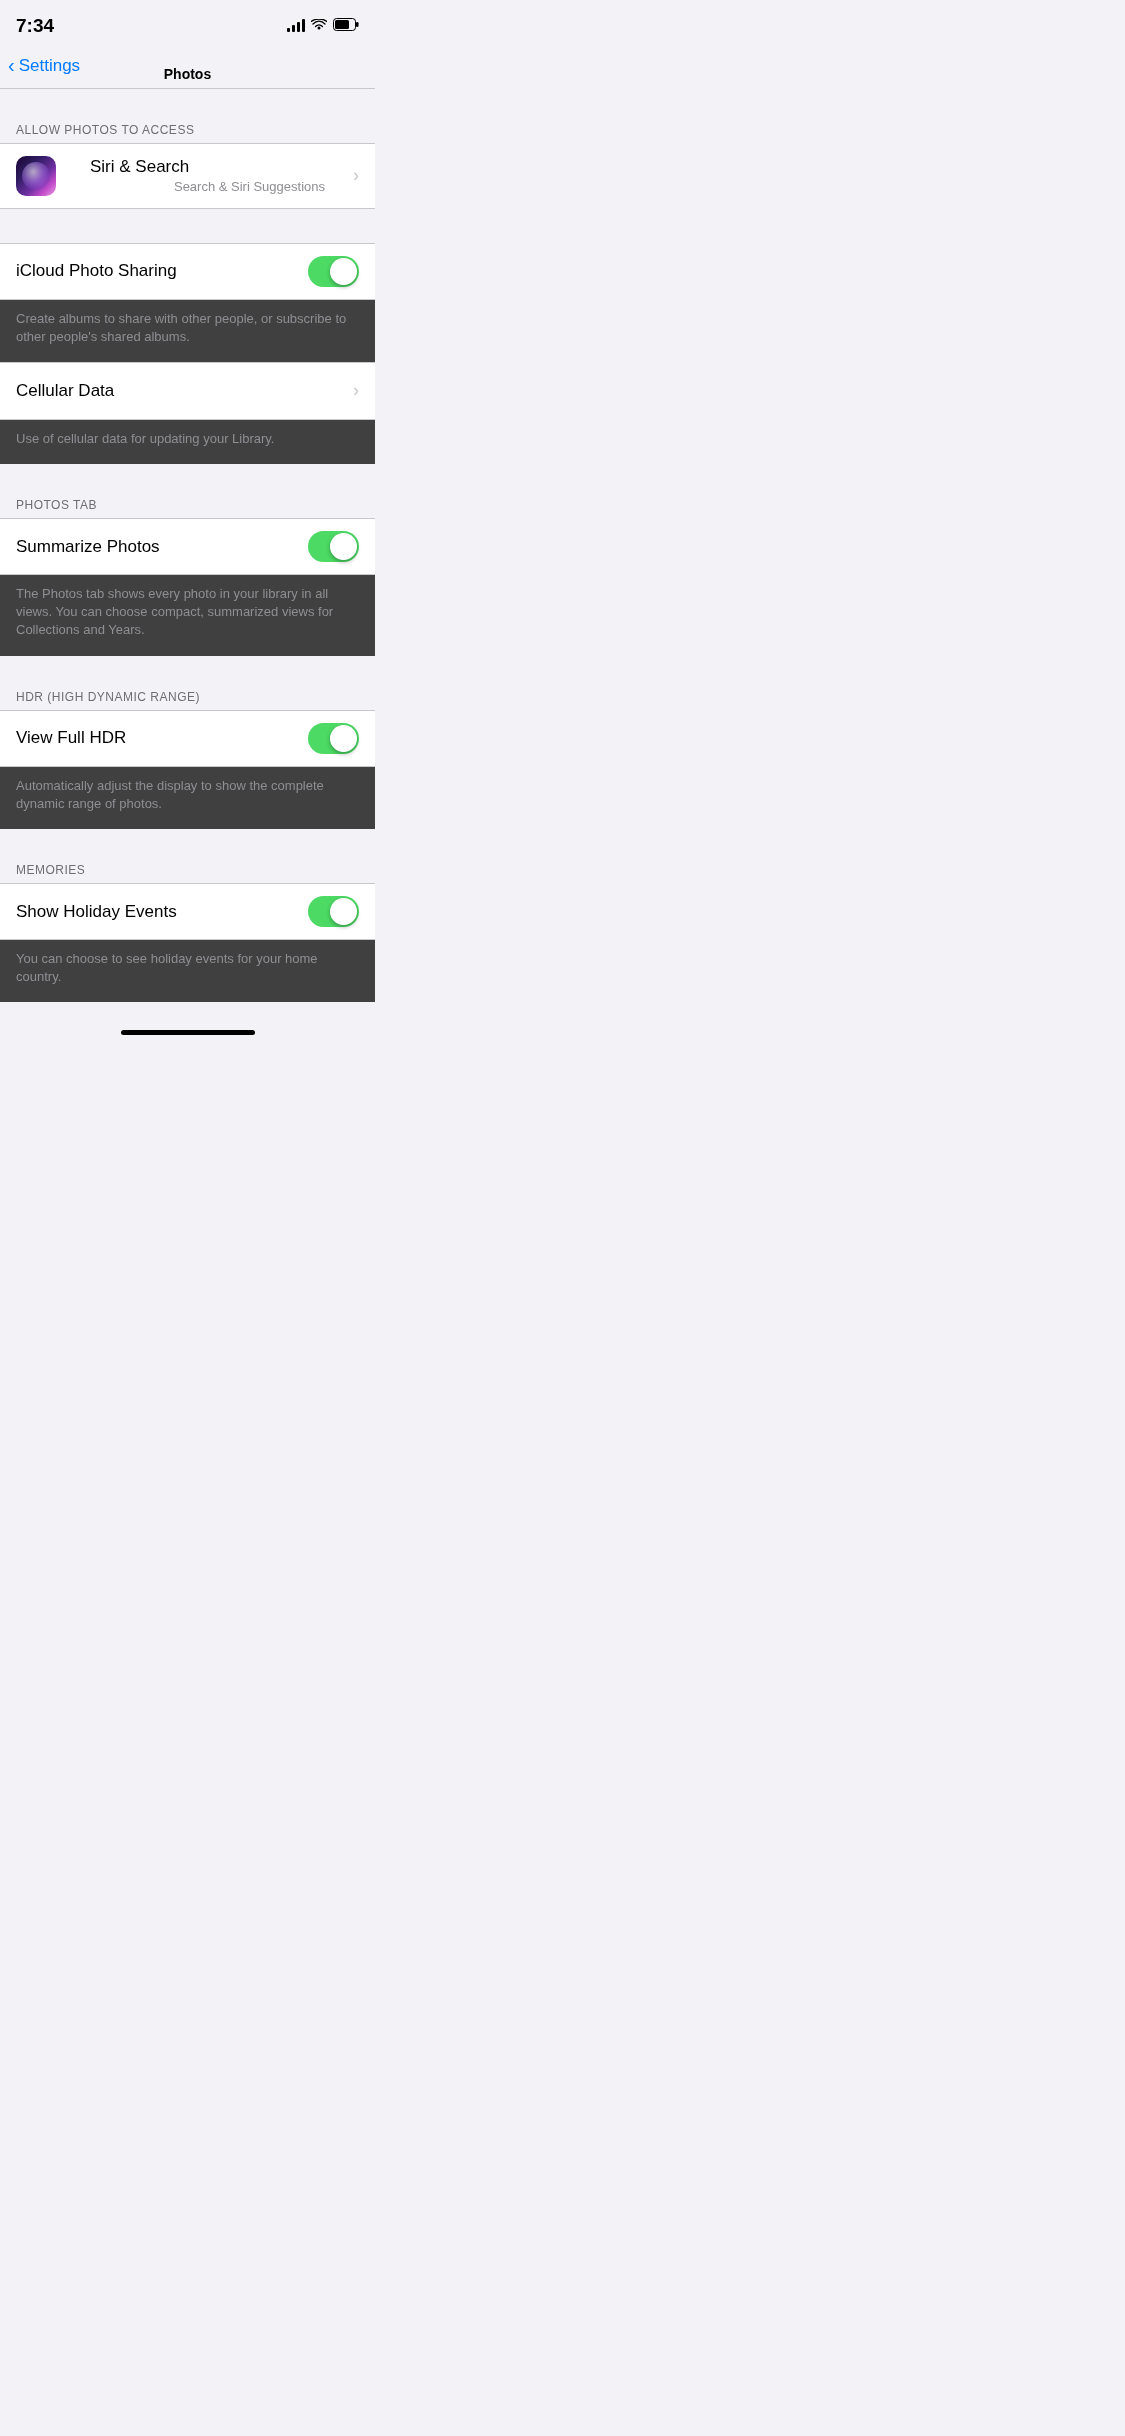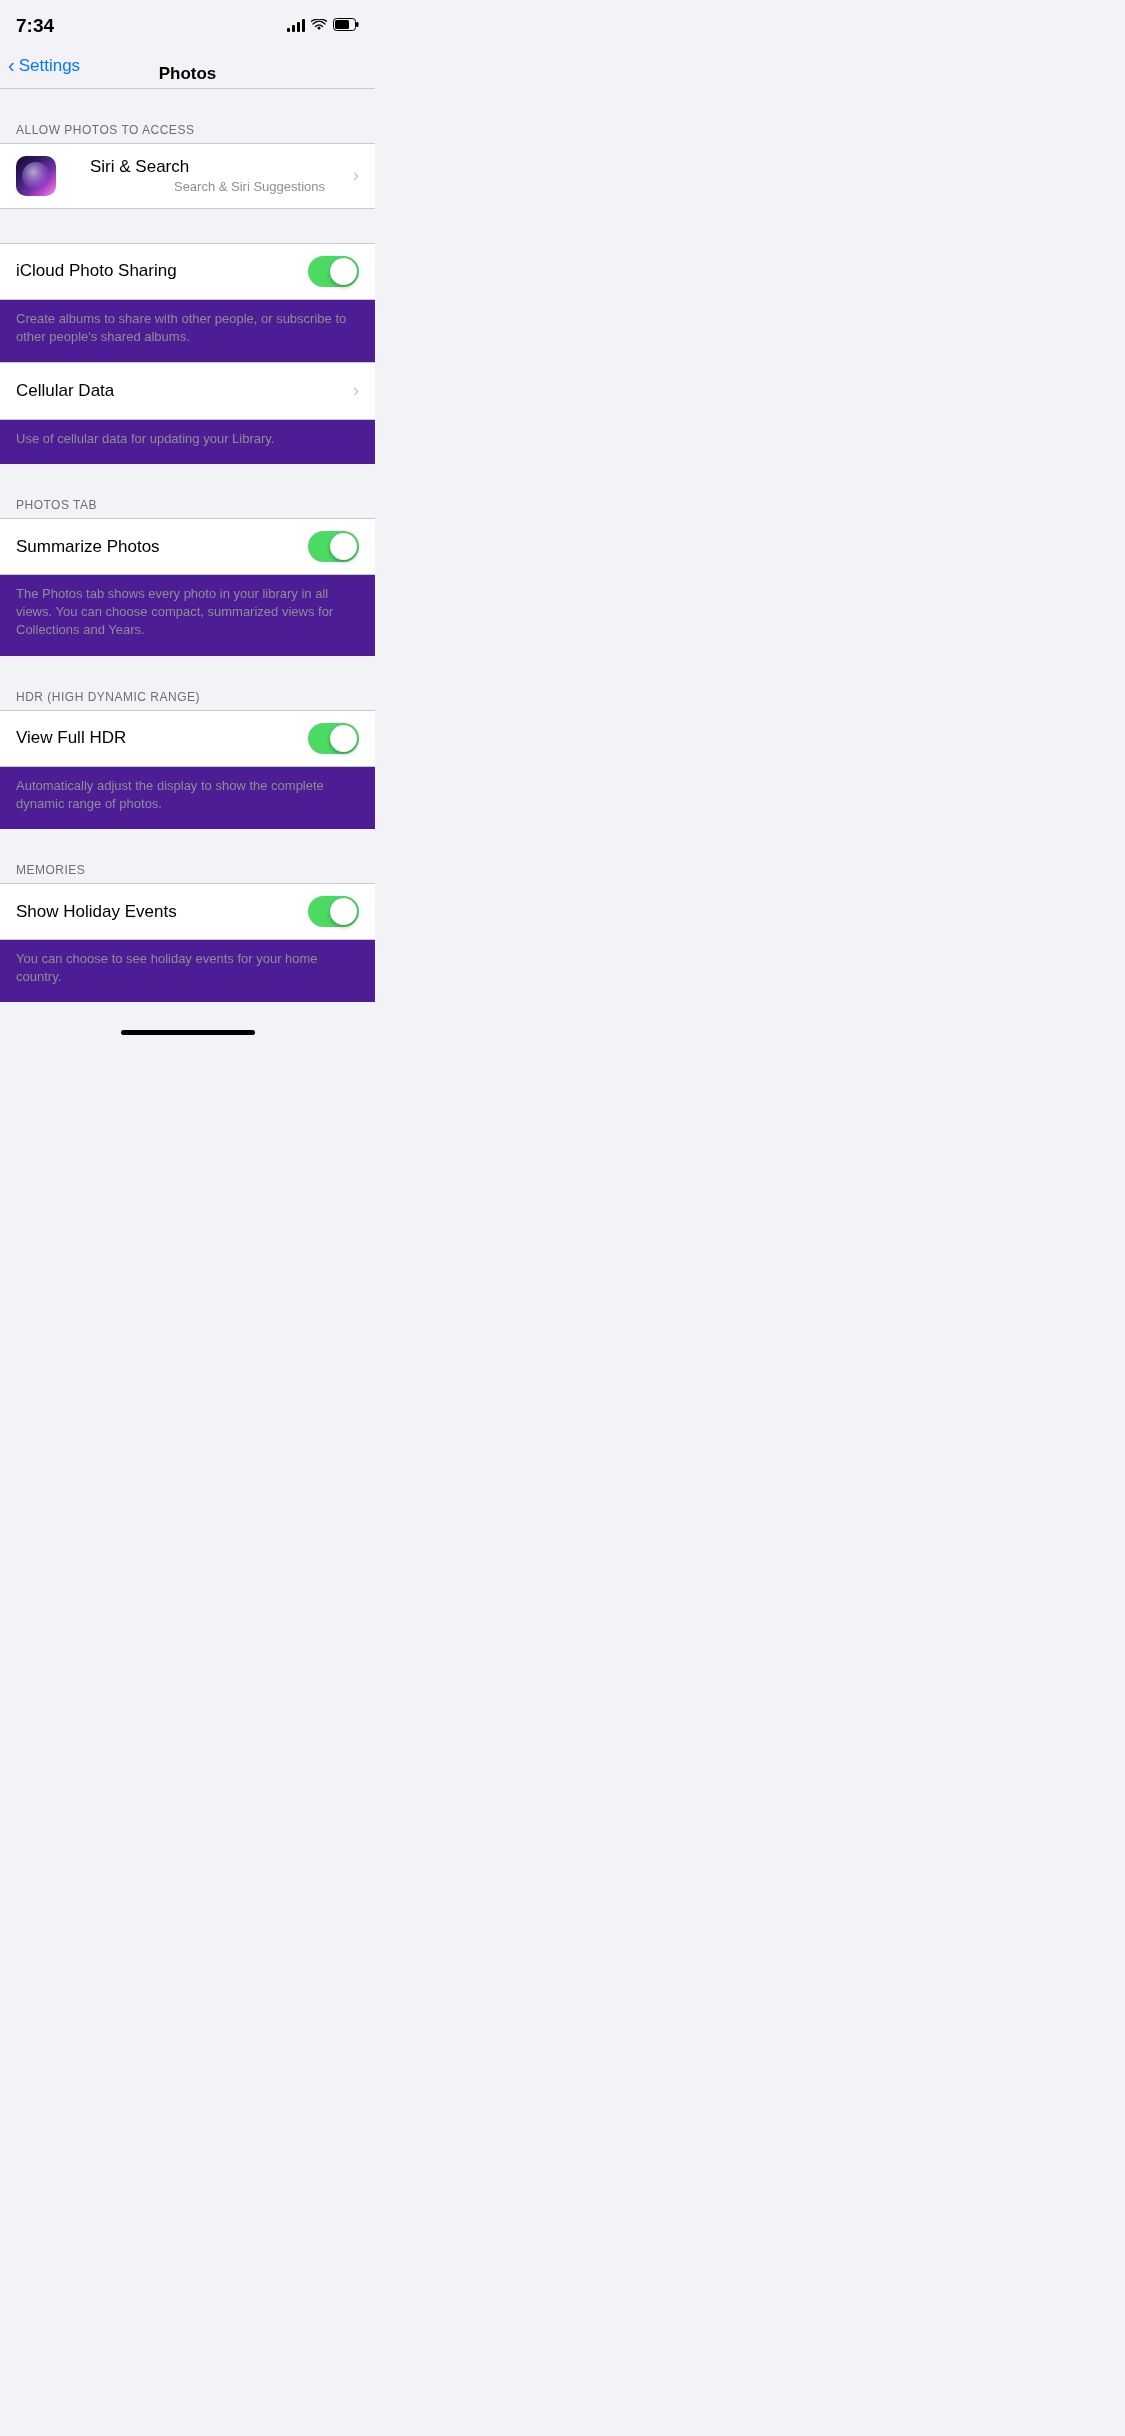--- a/index.html
+++ b/index.html
@@ -64,21 +64,21 @@
       cursor: pointer;
       gap: 4px;
     }
     .nav-back-chevron {
       font-size: 20px;
       font-weight: 300;
       color: #007aff;
       margin-top: -1px;
     }
     .nav-title {
-      font-size: 17px;
+      font-size: 14px;
       font-weight: 600;
       color: #000;
       margin-top: 15px;
     }
 
     
     .nav-separator {
       height: 0.5px;
       background: #c8c8cc;
     }
@@ -204,21 +204,21 @@
       top: 2px;
       right: 2px;
       box-shadow: 0 2px 4px rgba(0,0,0,0.3);
     }
 
     
     .description-text {
       padding: 10px 16px 16px 16px;
       font-size: 13px;
       color: #8e8e93;
-      background: #4c1d95;
+      background: #404040;
       line-height: 1.4;
     }
 
     
     .home-indicator {
       display: flex;
       justify-content: center;
       padding: 8px 0 8px 0;
       background: #f2f2f7;
     }

